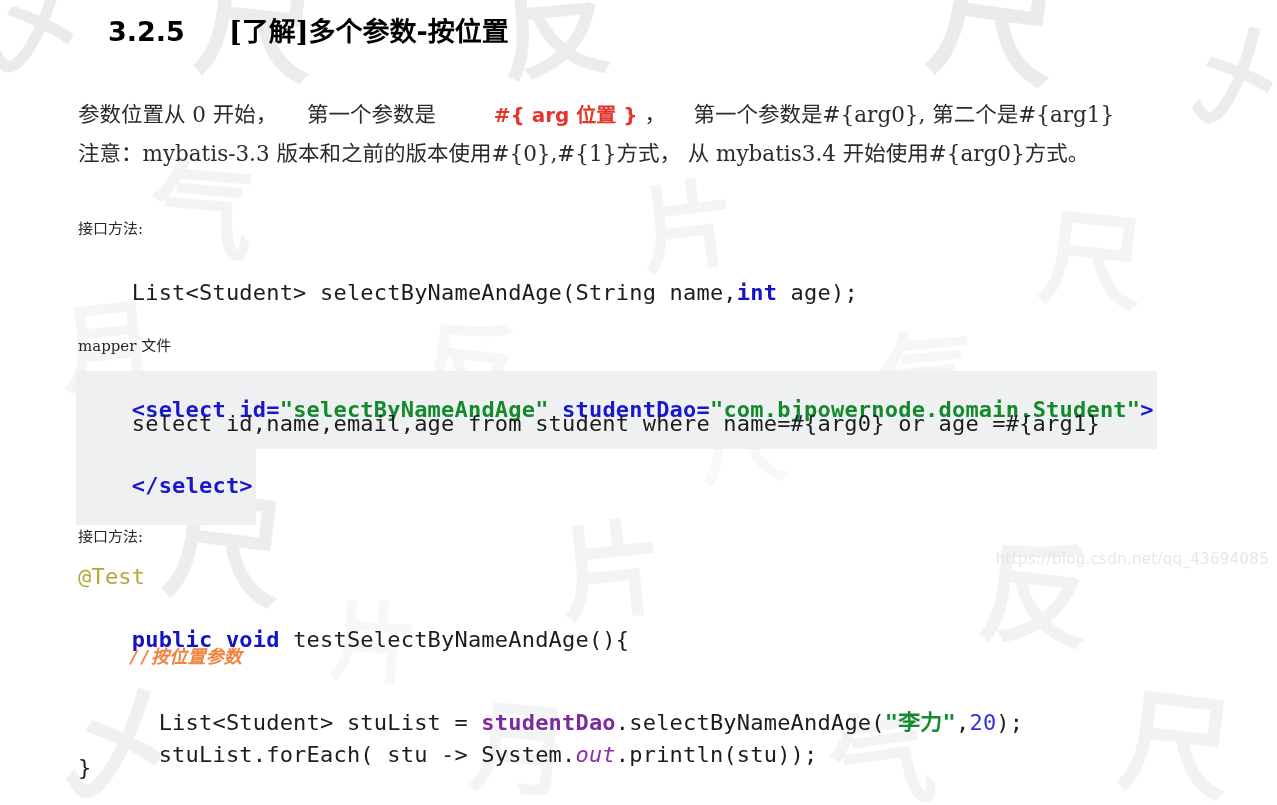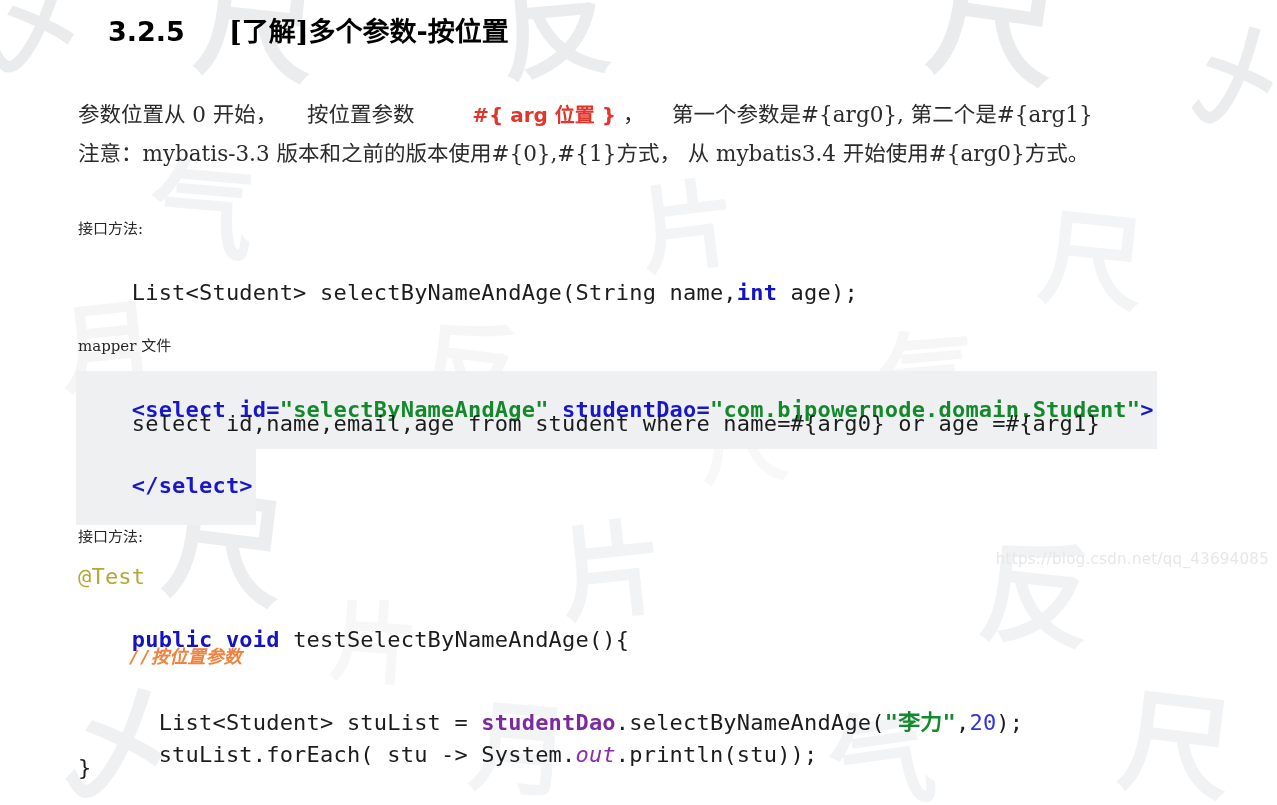--- a/index.html
+++ b/index.html
@@ -154,21 +154,21 @@
 
 <div class="page">
 
   <div class="abs heading">
     <span class="num">3.2.5</span><span class="ttl">[了解]多个参数-按位置</span>
   </div>
 
   <div class="abs prose" style="top:102px;">
     <span>参数位置从 0 开始，</span>
     <span style="display:inline-block;width:16px;"></span>
-    <span>按位置参数</span>
+    <span>第一个参数是</span>
     <span style="display:inline-block;width:8px;"></span>
     <span class="redtok">#{ arg 位置 }</span>
     <span>，</span>
     <span style="display:inline-block;width:14px;"></span>
     <span>第一个参数是#{arg0}, 第二个是#{arg1}</span>
   </div>
 
   <div class="abs prose" style="top:141px;">注意：mybatis-3.3 版本和之前的版本使用#{0},#{1}方式， 从 mybatis3.4 开始使用#{arg0}方式。</div>
 
   <div class="abs caption" style="top:217px;">接口方法:</div>

